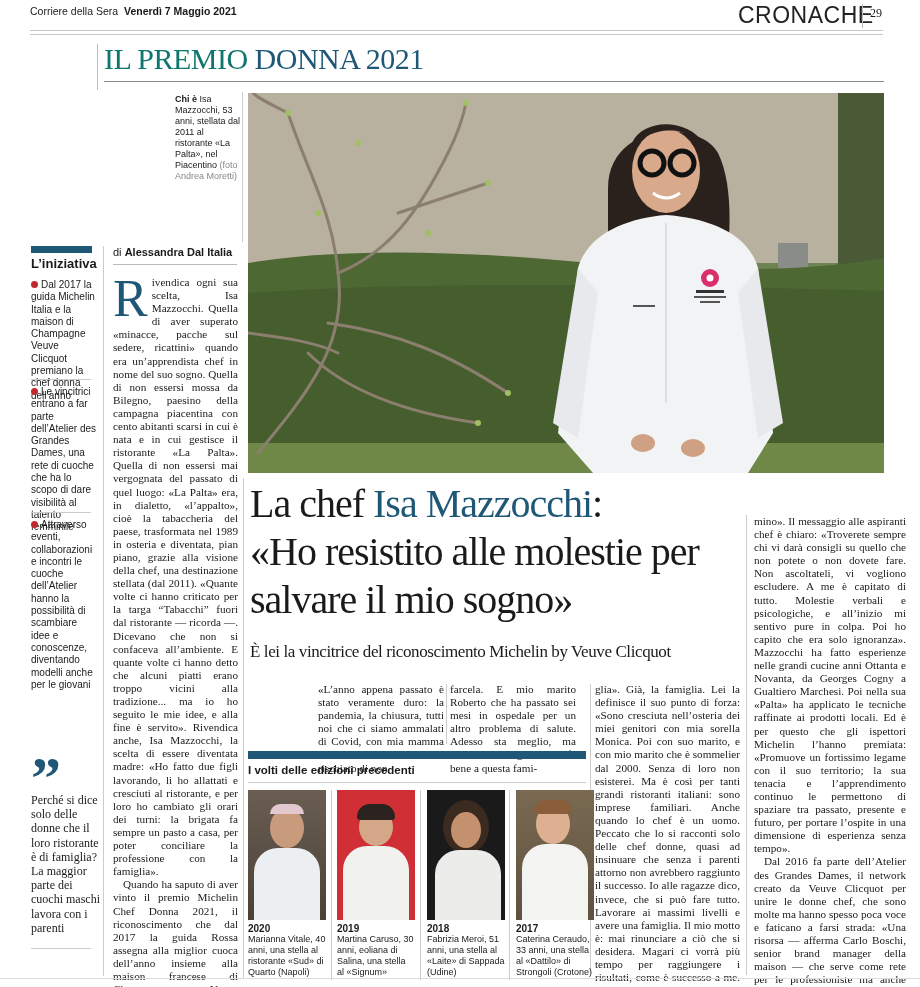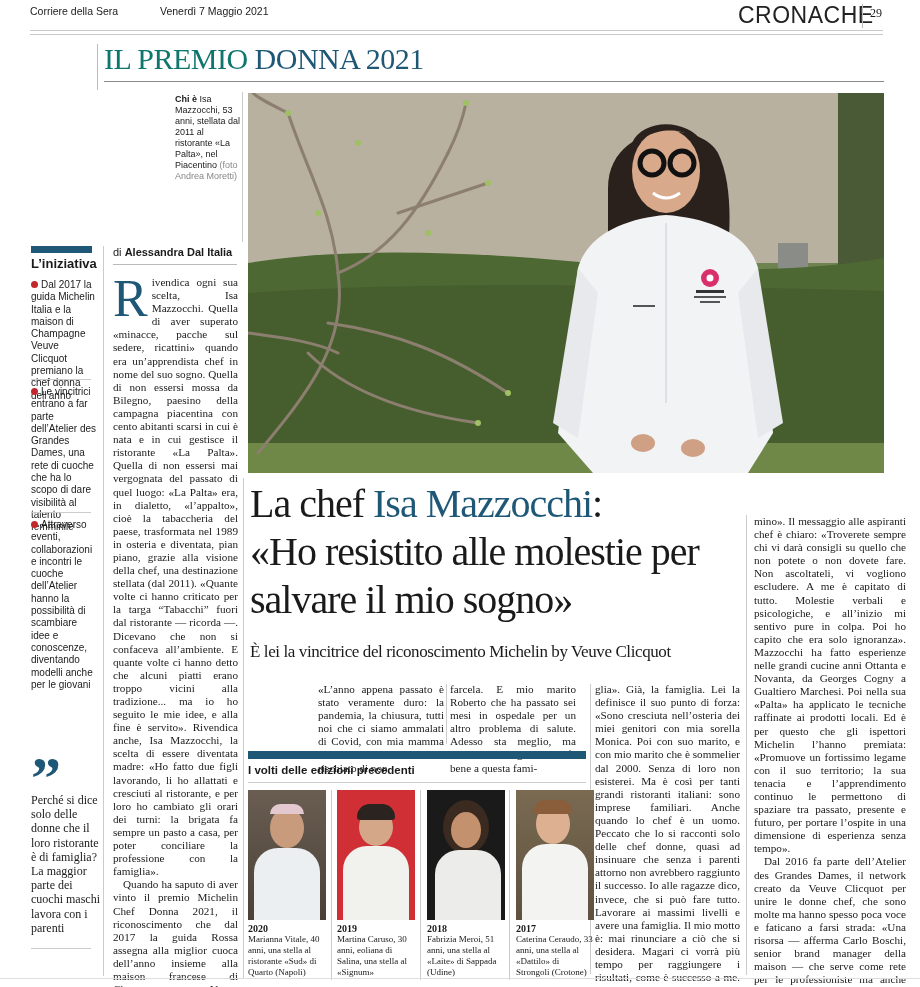--- a/index.html
+++ b/index.html
@@ -1,20 +1,20 @@
 <!DOCTYPE html>
 <html><head>
 <meta charset="utf-8">
 <style>
   * { box-sizing: border-box; margin: 0; padding: 0; }
   body { width: 920px; height: 987px; background: #fff; font-family: "DejaVu Serif", serif; color: #1a1a1a; position: relative; overflow: hidden; }
   .abs { position: absolute; }
   .sans { font-family: "Liberation Sans", sans-serif; }
   .masthead-left { left: 30px; top: 5px; font-size: 10.5px; }
-  .masthead-left b { font-weight: normal; margin-left: 36px; }
+  .masthead-left b { font-weight: bold; }
   .section-name { left: 738px; top: 2px; font-size: 23px; letter-spacing: 0.5px; font-family: "Liberation Sans", sans-serif; color: #222; }
   .section-sep { left: 862px; top: 4px; width: 1px; height: 24px; background: #bbb; }
   .page-num { left: 870px; top: 6px; font-size: 12px; font-family: "Liberation Serif", serif; }
   .rule-double { left: 30px; top: 30px; width: 853px; height: 5px; border-top: 1px solid #c8c8c8; border-bottom: 1px solid #c8c8c8; }
   .kicker-bar { left: 97px; top: 44px; width: 1px; height: 46px; background: #bbb; }
   .kicker { left: 104px; top: 42px; font-size: 30px; font-family: "Liberation Serif", serif; letter-spacing: -0.5px; }
   .kicker .grey { color: #0f766e; }
   .kicker .blue { color: #1f5877; }
   .kicker-rule { left: 104px; top: 81px; width: 780px; height: 1px; background: #888; }
 
@@ -48,21 +48,21 @@
 
   .col2 { left: 318px; top: 683px; width: 126px; }
   .col3 { left: 450px; top: 683px; width: 126px; }
   .col4 { left: 595px; top: 683px; width: 145px; }
   .col5 { left: 754px; top: 515px; width: 152px; }
   .col-sep { width: 1px; background: #ccc; }
 
   .gallery-bar { left: 248px; top: 751px; width: 338px; height: 8px; background: #1f5877; }
   .gallery-title { left: 248px; top: 764px; font-size: 11.5px; font-weight: bold; font-family: Liberation Sans, sans-serif; }
   .gallery-rule { left: 248px; top: 782px; width: 338px; height: 1px; background: #ccc; }
-  .gal-item { top: 790px; width: 78px; font-family: Liberation Serif, serif; font-size: 9px; line-height: 11px; }
+  .gal-item { top: 790px; width: 78px; font-family: Liberation Sans, sans-serif; font-size: 9px; line-height: 11px; }
   .gal-photo { width: 78px; height: 130px; margin-bottom: 3px; position: relative; overflow: hidden; }
   .gal-year { font-weight: bold; font-size: 10px; }
   .person { position: absolute; }
   .bottom-line { left: 0; top: 978px; width: 920px; height: 1px; background: #ddd; }
 </style>
 </head>
 <body>
 
 <div class="abs masthead-left sans">
   <span>Corriere della Sera</span>&nbsp;

